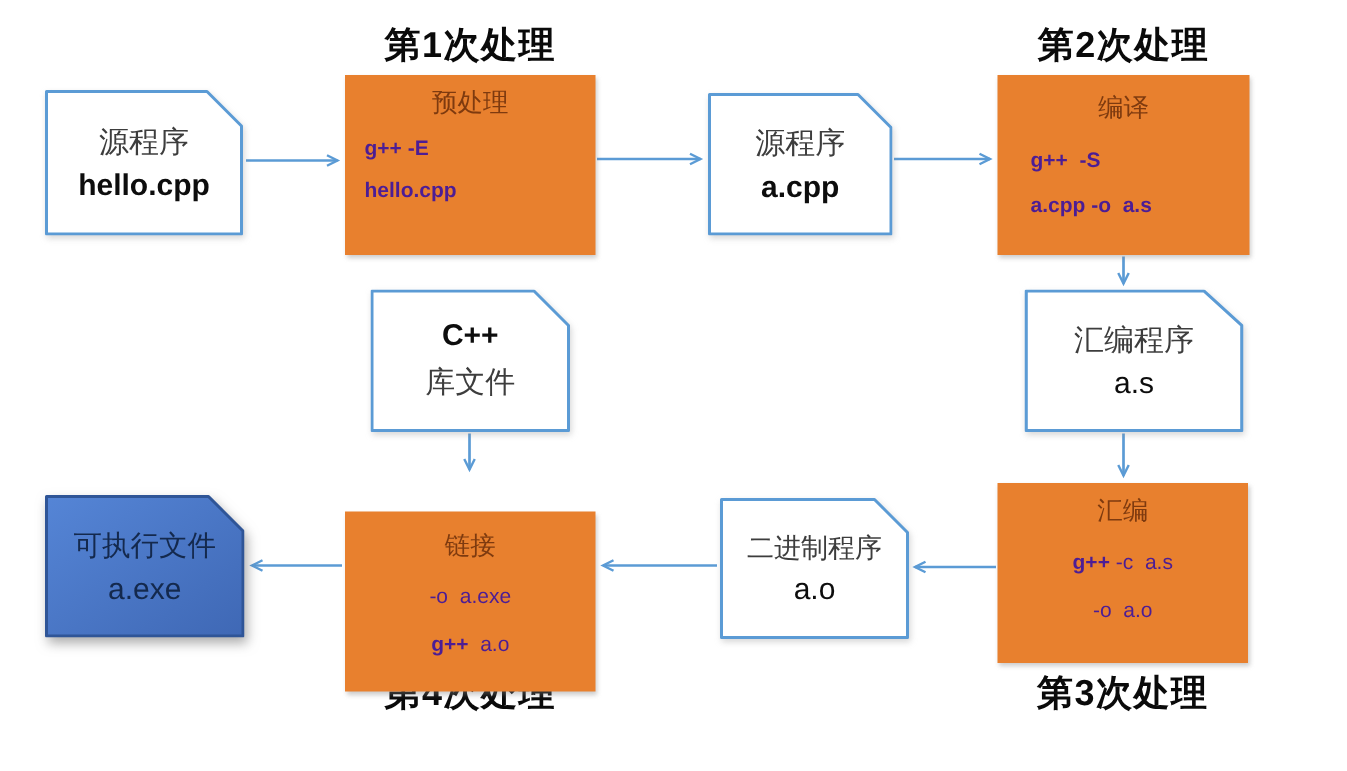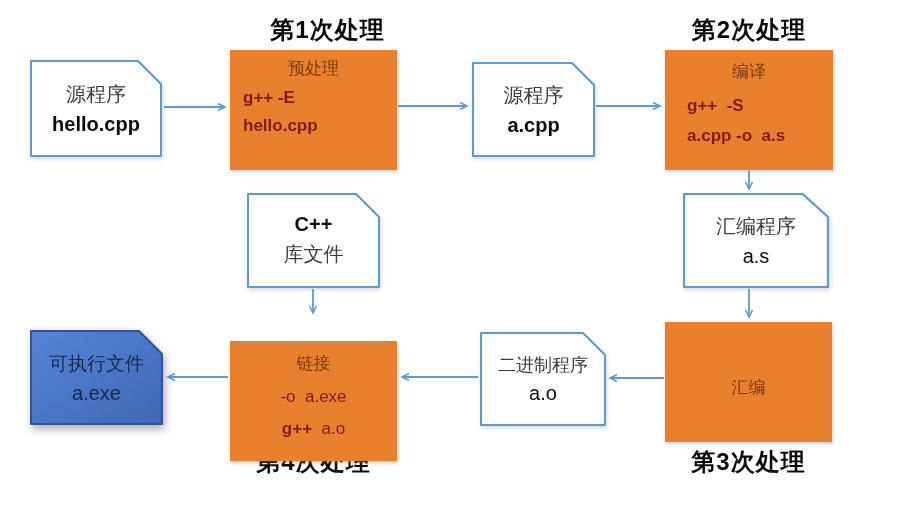--- a/index.html
+++ b/index.html
@@ -13,21 +13,21 @@
   .step-label{
     position:absolute;z-index:2;text-align:center;
     font-size:24px;font-weight:600;color:#0a0a0a;letter-spacing:1px;
   }
 
   .obox{
     position:absolute;z-index:2;background:#E8802E;
     box-shadow:1px 2px 3px rgba(130,130,130,.4);
   }
   .obox-title{text-align:center;font-size:17px;line-height:30px;color:#7E3A0F;}
-  .cmd{font-size:17px;line-height:28px;color:#7f1d1d;white-space:pre;}
+  .cmd{font-size:14px;line-height:28px;color:#4c1d95;white-space:pre;}
   .bold{font-weight:700;}
   .med{font-weight:500;}
   .cmds-left{padding-left:13px;}
   .cmds-center{text-align:center;}
   .lh30 .cmd{line-height:30px;}
   .lh32 .cmd{line-height:32px;}
 
   .doc{position:absolute;z-index:2;}
   .doc .shape{position:absolute;left:0;top:0;width:100%;height:100%;
     filter:drop-shadow(1px 2px 2px rgba(140,140,140,.35));}
@@ -64,21 +64,21 @@
     <line x1="398" y1="106" x2="467" y2="106" marker-end="url(#ah)"></line>
     <line x1="596" y1="106" x2="660" y2="106" marker-end="url(#ah)"></line>
     <line x1="749" y1="171" x2="749" y2="189" marker-end="url(#ah)"></line>
     <line x1="749" y1="289" x2="749" y2="317" marker-end="url(#ah)"></line>
     <line x1="664" y1="378" x2="610" y2="378" marker-end="url(#ah)"></line>
     <line x1="478" y1="377" x2="402" y2="377" marker-end="url(#ah)"></line>
     <line x1="313" y1="289" x2="313" y2="313" marker-end="url(#ah)"></line>
     <line x1="228" y1="377" x2="168" y2="377" marker-end="url(#ah)"></line>
   </svg>
 
-  <div class="step-label" style="left:244px;top:14px;width:167px;">第1次处理</div>
+  <div class="step-label" style="left:230px;top:14px;width:167px;">第1次处理</div>
   <div class="step-label" style="left:665px;top:14px;width:168px;">第2次处理</div>
   <div class="step-label" style="left:665px;top:446px;width:167px;">第3次处理</div>
   <div class="step-label" style="left:230px;top:446px;width:167px;">第4次处理</div>
 
   <div class="obox" style="left:230px;top:50px;width:167px;height:120px;">
     <div class="obox-title" style="padding-top:4px;">预处理</div>
     <div class="cmds-left">
       <div class="cmd bold">g++ -E</div>
       <div class="cmd bold">hello.cpp</div>
     </div>
@@ -86,21 +86,25 @@
 
   <div class="obox lh30" style="left:665px;top:50px;width:168px;height:120px;">
     <div class="obox-title" style="padding-top:7px;">编译</div>
     <div class="cmds-left" style="padding-left:22px;margin-top:4px;">
       <div class="cmd bold">g++  -S</div>
       <div class="cmd bold">a.cpp -o  a.s</div>
     </div>
   </div>
 
   <div class="obox lh32" style="left:665px;top:322px;width:167px;height:120px;">
-    <div class="obox-title" style="padding-top:20px;margin-top:31px;">汇编</div>
+    <div class="obox-title" style="padding-top:4px;">汇编</div>
+    <div class="cmds-center" style="margin-top:2px;">
+      <div class="cmd"><span class="bold">g++</span><span class="med"> -c  a.s</span></div>
+      <div class="cmd med">-o  a.o</div>
+    </div>
   </div>
 
   <div class="obox lh32" style="left:230px;top:317px;width:167px;height:120px;margin-top:24px;">
     <div class="obox-title" style="padding-top:8px;">链接</div>
     <div class="cmds-center" style="margin-top:2px;">
       <div class="cmd med">-o  a.exe</div>
       <div class="cmd"><span class="bold">g++</span><span class="med">  a.o</span></div>
     </div>
   </div>
 

